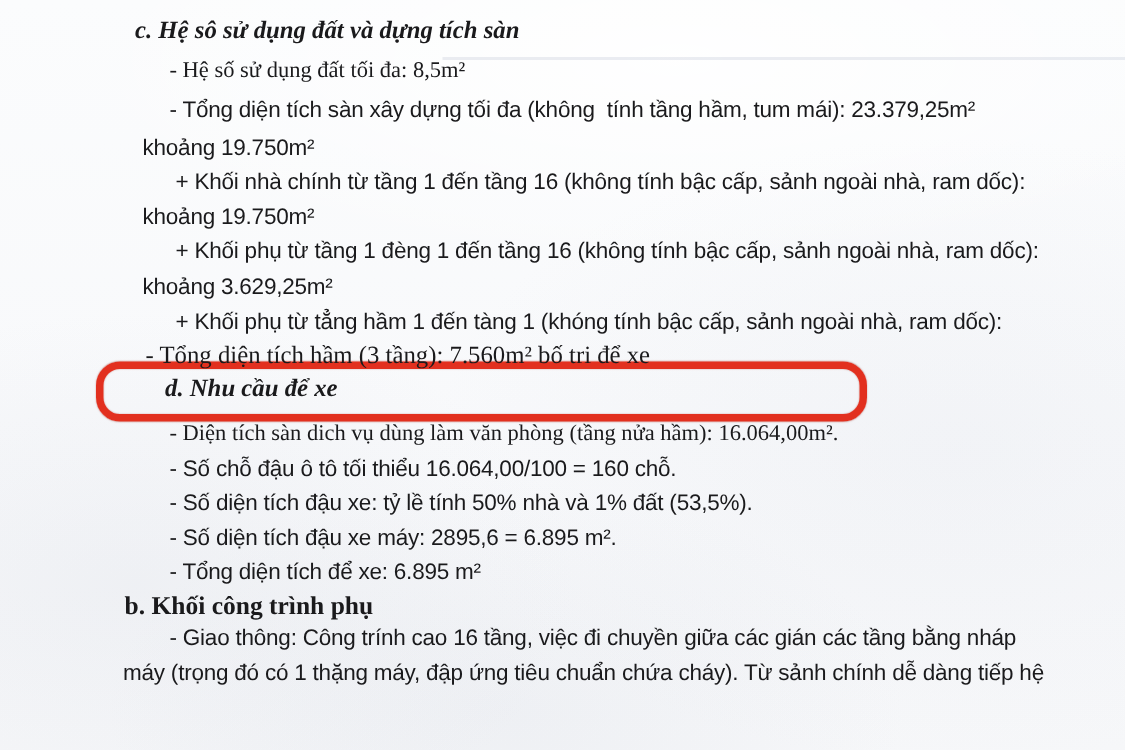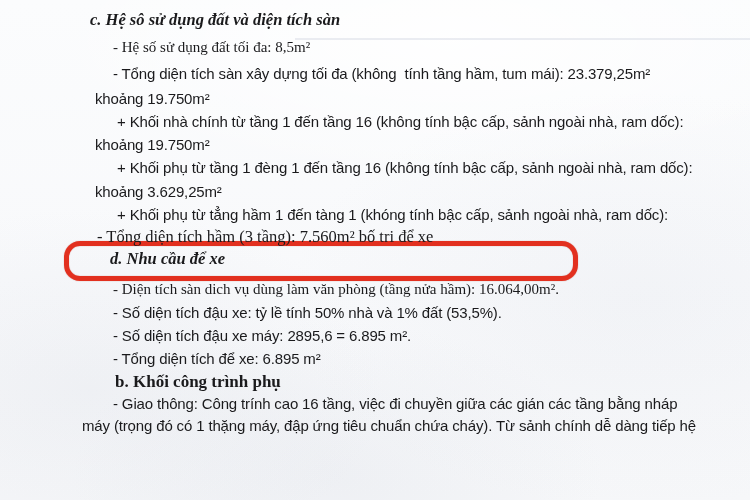--- a/index.html
+++ b/index.html
@@ -34,21 +34,21 @@
   .f-hdr-bold { font-family: "Liberation Serif", serif; font-weight: bold; font-size: 17px; }
   .f-highlight { font-family: "Liberation Serif", serif; font-weight: normal; font-size: 16.5px; height: 26px; line-height: 26px; }
 
   
   .ind-hc   { margin-left: 90px; }
   .ind-item { margin-left: 113px; }
   .ind-cont { margin-left: 95px; }
   .ind-plus { margin-left: 117px; }
   .ind-hl   { margin-left: 97px; }
   .ind-hd   { margin-left: 110px; }
-  .ind-hb   { margin-left: 115px; }
+  .ind-hb   { margin-left: 83px; }
   .ind-full { margin-left: 82px; }
 
   
   .doc .line:nth-child(2)  { margin-top: 5px; }
   .doc .line:nth-child(3)  { margin-top: 3px; }
   .doc .line:nth-child(4)  { margin-top: 2px; }
   .doc .line:nth-child(8)  { margin-top: 1px; }
   .doc .line:nth-child(10) { height: 21px; line-height: 21px; }
   .doc .line:nth-child(12) { margin-top: 8px; }
   .doc .line:nth-child(17) { height: 22px; line-height: 22px; }
@@ -60,32 +60,33 @@
     box-shadow: 0 0 1px rgba(150,25,12,0.55), inset 0 0 1px rgba(150,25,12,0.55);
   }
 </style>
 </head>
 <body>
 
 <div class="paper">
   <div class="scanline"></div>
   <div class="annotation" style="border-color: rgb(226, 48, 31);"></div>
   <div class="doc">
-      <div class="line f-hdr-ital ind-hc">c. Hệ sô sử dụng đất và diện tích sàn</div>
+      <div class="line f-hdr-ital ind-hc">c. Hệ sô sử dụng đất và dựng tích sàn</div>
       <div class="line f-serif ind-item">- Hệ số sử dụng đất tối đa: 8,5m²</div>
       <div class="line f-sans ind-item">- Tổng diện tích sàn xây dựng tối đa (không &nbsp;tính tầng hầm, tum mái): 23.379,25m²</div>
       <div class="line f-sans ind-cont">khoảng 19.750m²</div>
       <div class="line f-sans ind-plus">+ Khối nhà chính từ tầng 1 đến tầng 16 (không tính bậc cấp, sảnh ngoài nhà, ram dốc):</div>
       <div class="line f-sans ind-cont">khoảng 19.750m²</div>
       <div class="line f-sans ind-plus">+ Khối phụ từ tầng 1 đèng 1 đến tầng 16 (không tính bậc cấp, sảnh ngoài nhà, ram dốc):</div>
       <div class="line f-sans ind-cont">khoảng 3.629,25m²</div>
       <div class="line f-sans ind-plus">+ Khối phụ từ tẳng hầm 1 đến tàng 1 (khóng tính bậc cấp, sảnh ngoài nhà, ram dốc):</div>
       <div class="line f-highlight ind-hl">- Tổng diện tích hầm (3 tầng): 7.560m² bố tri để xe</div>
       <div class="line f-hdr-ital ind-hd">d. Nhu cầu để xe</div>
       <div class="line f-serif ind-item">- Diện tích sàn dich vụ dùng làm văn phòng (tầng nửa hầm): 16.064,00m².</div>
+      <div class="line f-sans ind-item">- Số chỗ đậu ô tô tối thiểu 16.064,00/100 = 160 chỗ.</div>
       <div class="line f-sans ind-item">- Số diện tích đậu xe: tỷ lề tính 50% nhà và 1% đất (53,5%).</div>
       <div class="line f-sans ind-item">- Số diện tích đậu xe máy: 2895,6 = 6.895 m².</div>
       <div class="line f-sans ind-item">- Tổng diện tích để xe: 6.895 m²</div>
       <div class="line f-hdr-bold ind-hb">b. Khối công trình phụ</div>
       <div class="line f-sans ind-item">- Giao thông: Công trính cao 16 tầng, việc đi chuyền giữa các gián các tầng bằng nháp</div>
       <div class="line f-sans ind-full">máy (trọng đó có 1 thặng máy, đập ứng tiêu chuẩn chứa cháy). Từ sảnh chính dễ dàng tiếp hệ</div>
     </div>
 </div>
 
 </body></html>

